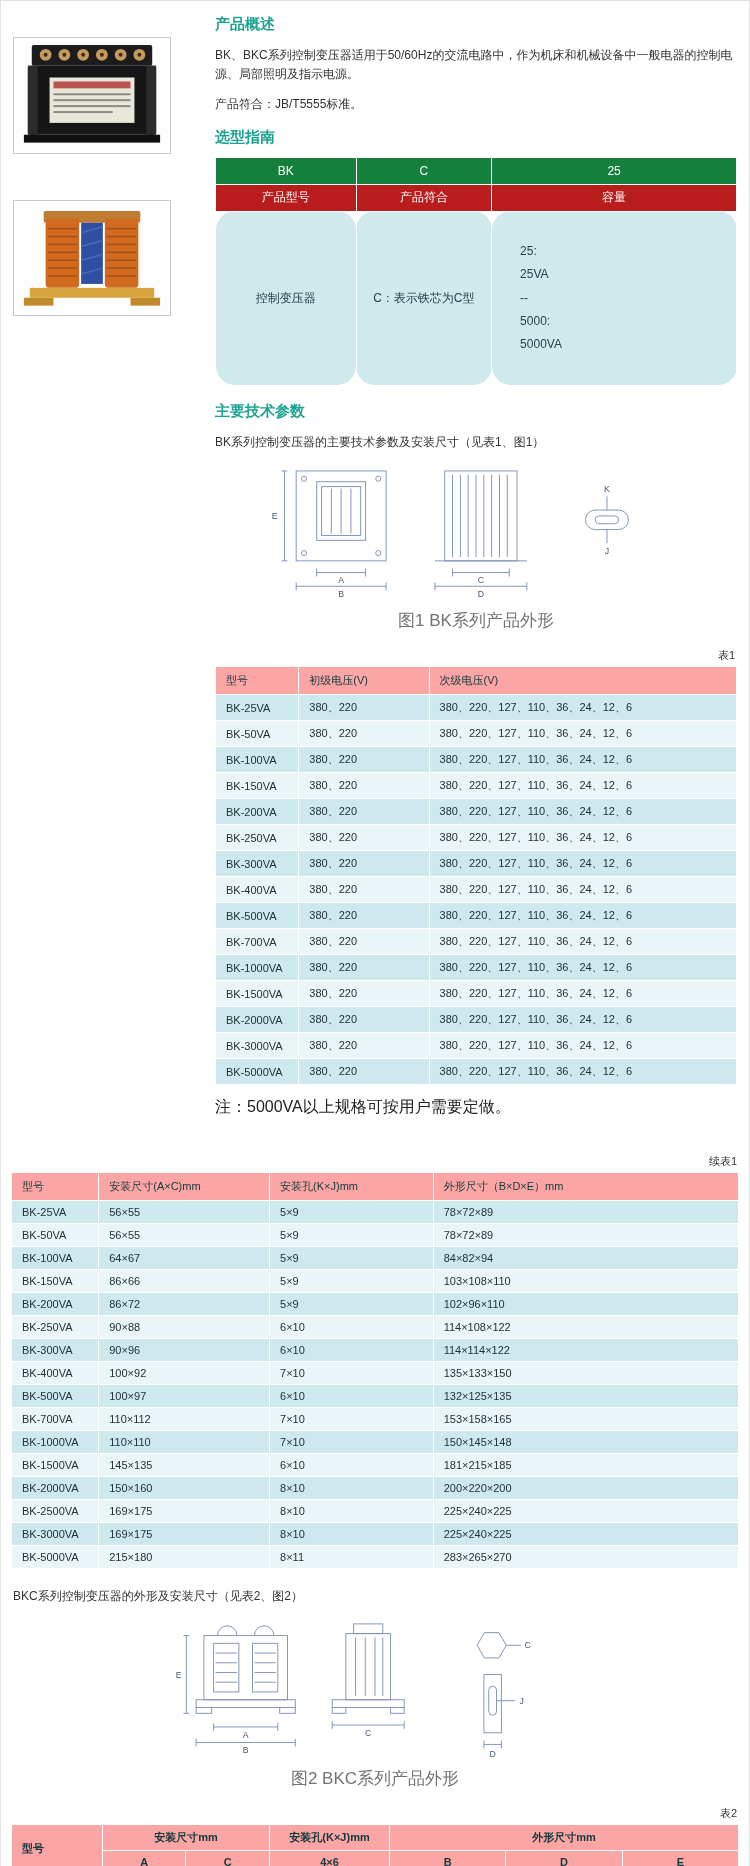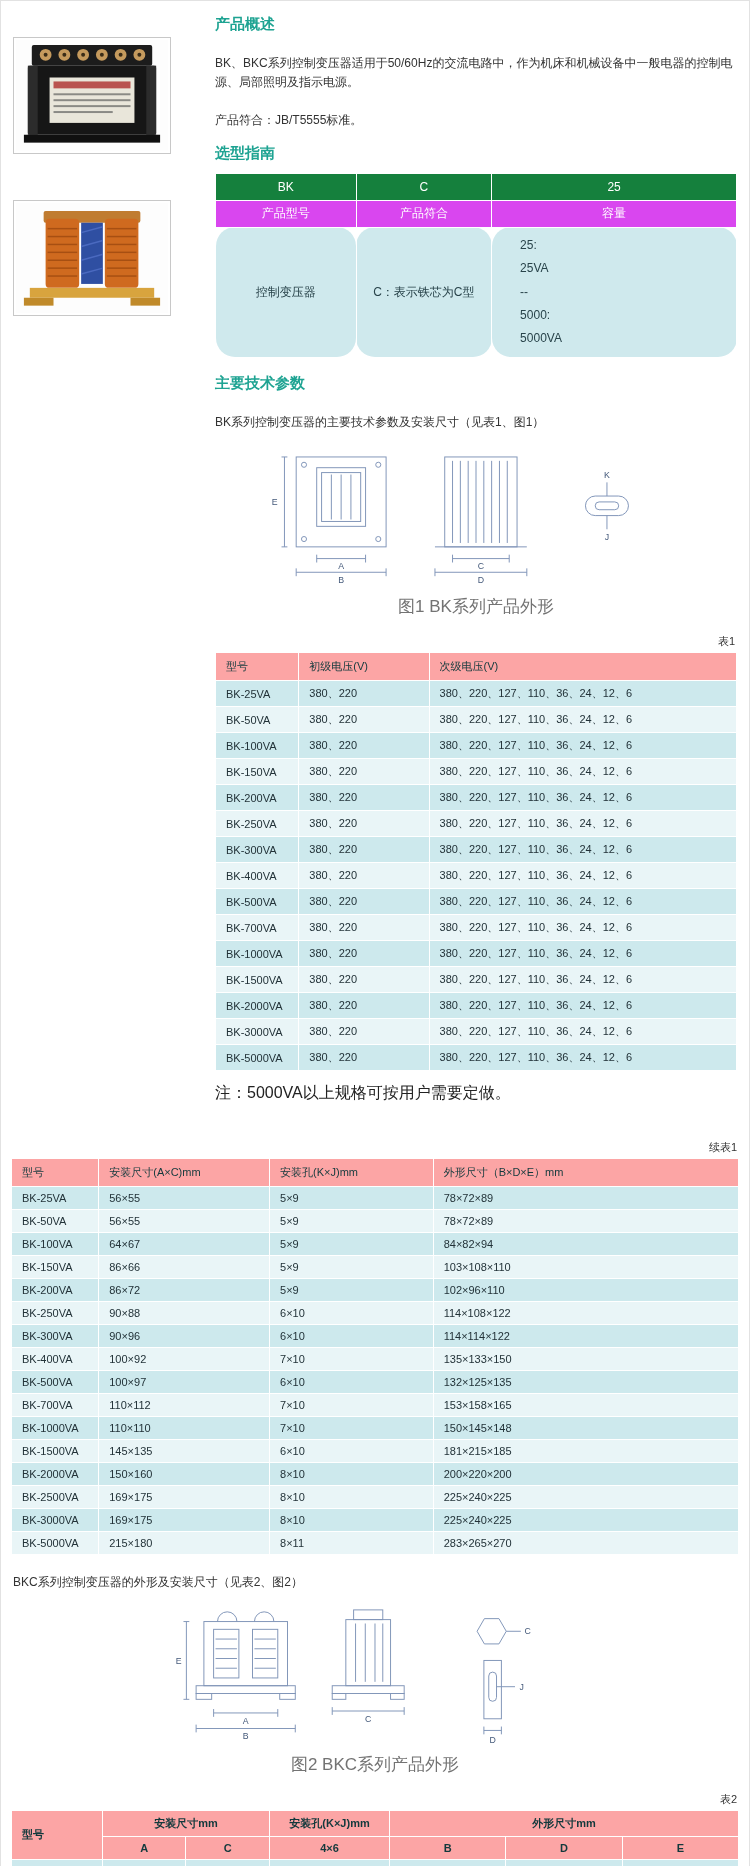--- a/index.html
+++ b/index.html
@@ -6,31 +6,31 @@
   body { margin: 0; background: #f3f3f3; font-family: "Liberation Sans", "DejaVu Sans", sans-serif; }
   .page { width: 750px; margin: 0 auto; background: #fff; border: 1px solid #e2e2e2; padding: 10px 10px 6px 10px; }
 
   .top { display: flex; gap: 32px; }
   .photos { flex: 0 0 172px; width: 172px; padding-top: 26px; }
   .photo-frame { width: 158px; border: 1px solid #c8c8c8; background: #fff; padding: 2px; margin: 0 0 46px 2px; }
   .photo-frame svg { display: block; width: 100%; height: auto; }
   .main { flex: 1; min-width: 0; padding-right: 2px; }
 
   h2.sec { color: #1ea392; font-size: 15px; font-weight: bold; margin: 4px 0 10px; }
-  .body-text { font-size: 12px; color: #333; line-height: 1.55; margin: 20px 0; }
+  .body-text { font-size: 12px; color: #333; line-height: 1.55; margin: 12px 0; }
   .standard-line { margin-bottom: 14px; }
 
   table { border-collapse: collapse; width: 100%; }
   th, td { border: 1px solid #fff; }
 
   
   .sel-table { margin: 4px 0 16px; font-size: 12px; }
   .sel-table .h1 th { background: #15803d; color: #fff; font-weight: normal; height: 27px; text-align: center; }
-  .sel-table .h2 th { background: #d946ef; color: #fff; font-weight: normal; height: 27px; text-align: center; }
-  .sel-table .b td { background: #cfe9ed; color: #28434a; height: 130px; vertical-align: middle; text-align: center; border-radius: 19px; }
+  .sel-table .h2 th { background: #b91c1c; color: #fff; font-weight: normal; height: 27px; text-align: center; }
+  .sel-table .b td { background: #cfe9ed; color: #28434a; height: 174px; vertical-align: middle; text-align: center; border-radius: 19px; }
   .sel-table .b td.cap { text-align: left; padding-left: 28px; white-space: pre-line; line-height: 1.95; }
 
   
   .data-table { font-size: 11px; table-layout: fixed; }
   .data-table th { background: #fca5a5; color: #12393c; font-weight: normal; padding: 6px 10px; text-align: left; }
   .data-table td { padding: 5px 10px; color: #223238; }
   .data-table tbody tr:nth-child(odd) td { background: #cde9ed; }
   .data-table tbody tr:nth-child(even) td { background: #e9f5f7; }
 
   .t2 th, .t2 td { text-align: center; padding: 5px 6px; font-weight: bold; }

